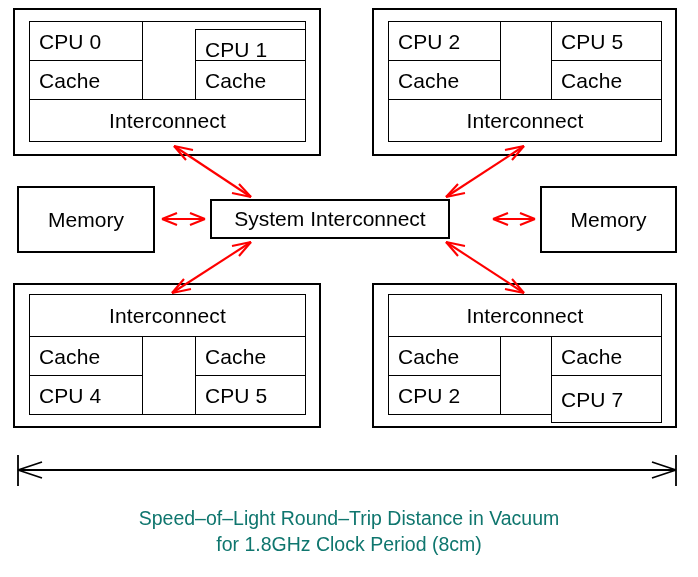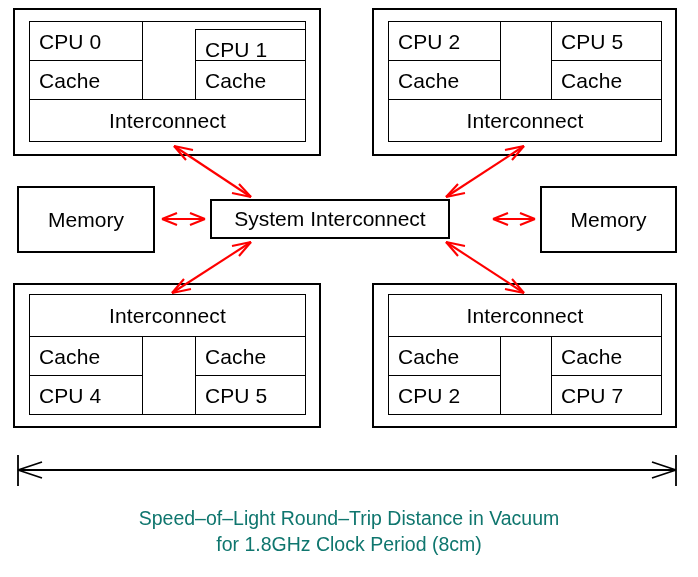--- a/index.html
+++ b/index.html
@@ -177,21 +177,21 @@
   </div>
   <div class="abs cell cache" style="left:388px; top:336px; width:113px; height:40px;">
     <span>Cache</span>
   </div>
   <div class="abs cell cpu" style="left:388px; top:375px; width:113px; height:40px;">
     <span>CPU 2</span>
   </div>
   <div class="abs cell cache-right" style="left:551px; top:336px; width:111px; height:40px;">
     <span>Cache</span>
   </div>
-  <div class="abs cell cpu-right" style="left:551px; top:375px; width:111px; height:40px;">
+  <div class="abs cell cpu-right" style="left:551px; top:375px; width:111px; height:48px;">
     <span>CPU 7</span>
   </div>
 
   <svg class="svg-layer" viewBox="0 0 698 577" xmlns="http://www.w3.org/2000/svg">
 
     <g stroke="#fe0000" stroke-width="2.1" fill="none">
       <line x1="174" y1="146" x2="251" y2="197"></line>
       <path d="M174 146 L193 150 M174 146 L186 160"></path>
       <path d="M251 197 L232 193 M251 197 L239 184"></path>
     </g>

